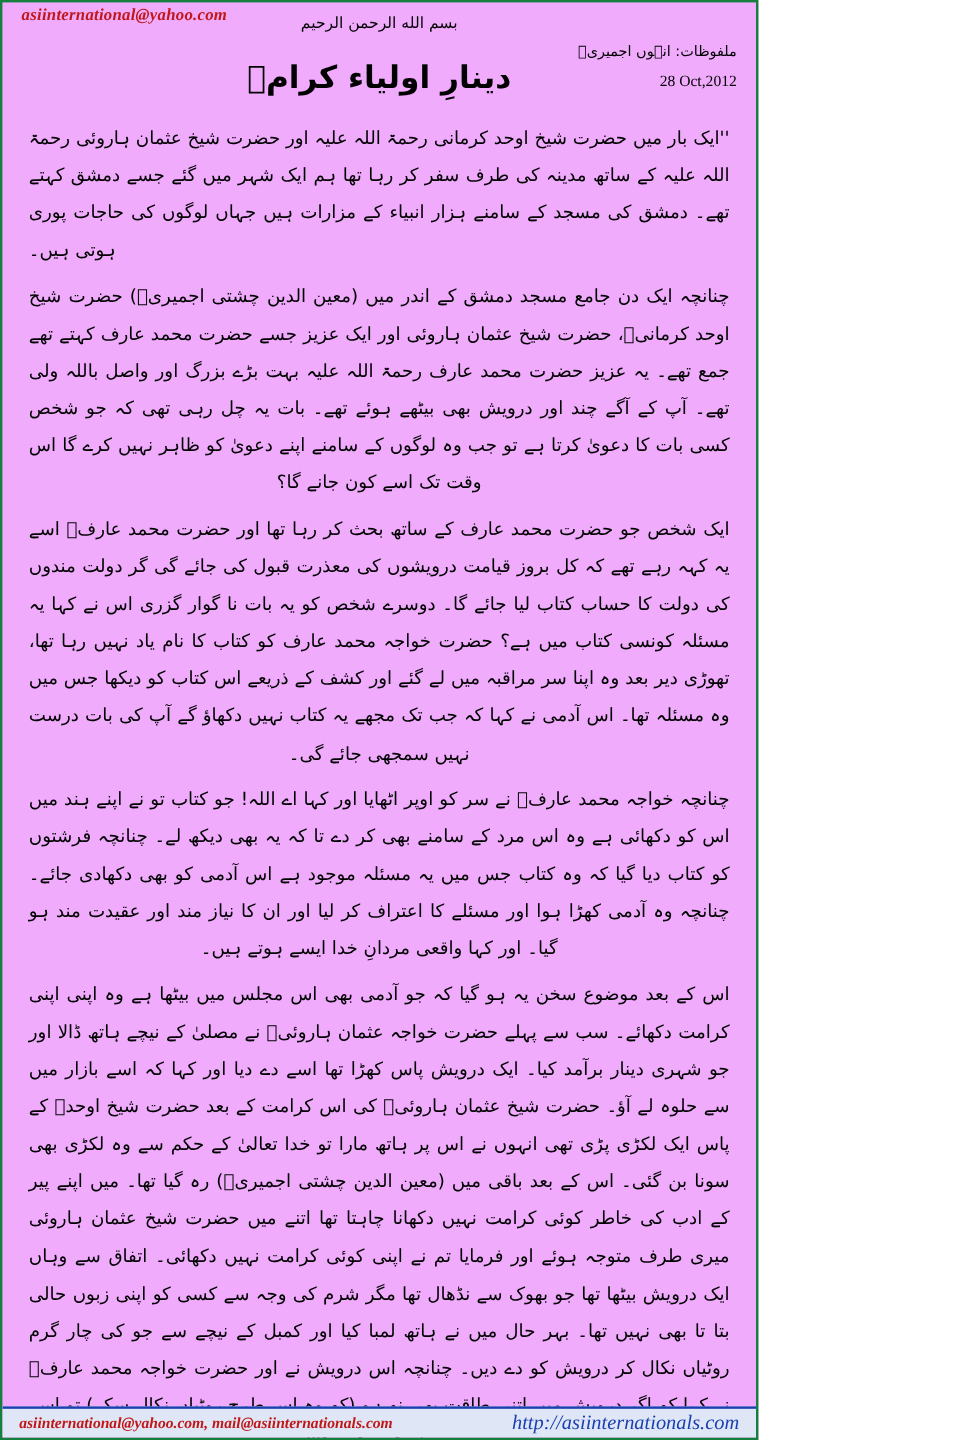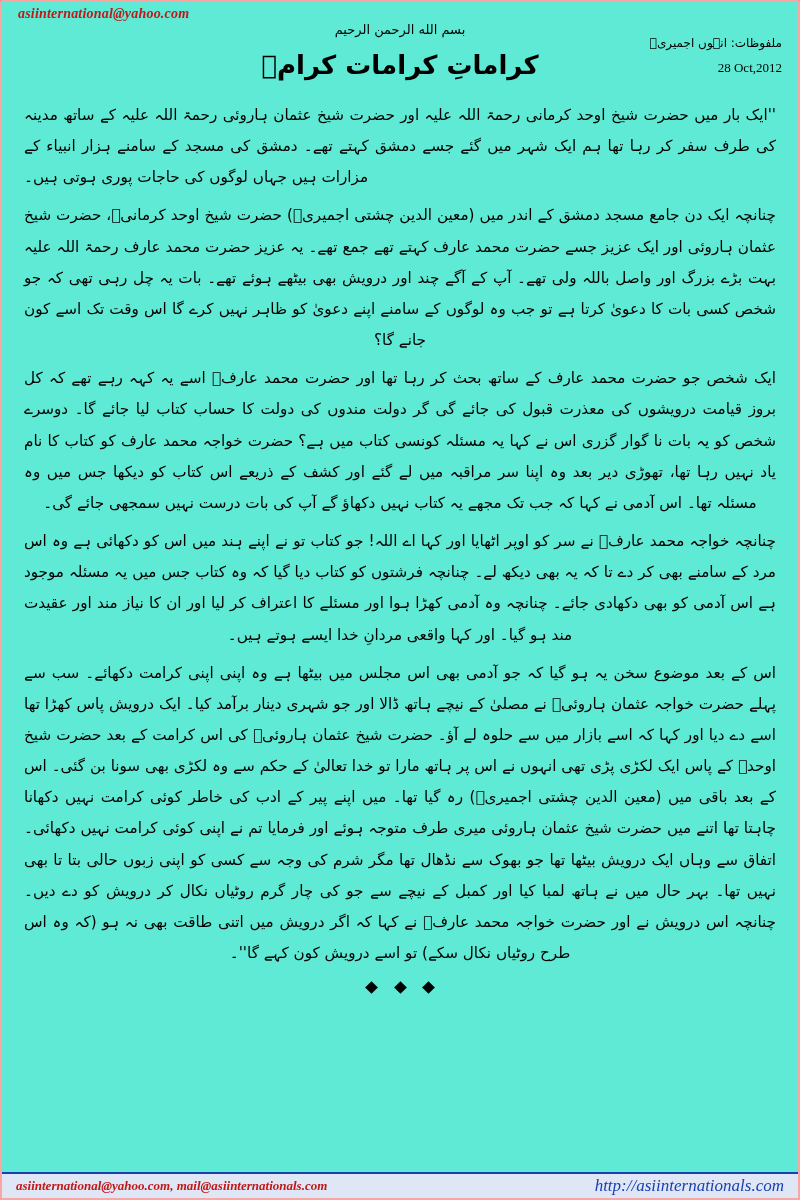--- a/index.html
+++ b/index.html
@@ -7,25 +7,25 @@
     padding: 0;
   }
   body {
     width: 800px;
     height: 1200px;
     background: #ffffff;
     font-family: "DejaVu Sans", sans-serif;
   }
   .page {
     position: relative;
-    width: 800px;
+    width: 632px;
     height: 1200px;
     box-sizing: border-box;
-    border: 2px solid #fca5a5;
-    background: #5eead4;
+    border: 2px solid #15803d;
+    background: #f0abfc;
     overflow: hidden;
   }
   
   .header {
     position: relative;
     height: 96px;
     padding: 4px 12px 0 12px;
     box-sizing: border-box;
   }
   .hdr-email {
@@ -36,21 +36,21 @@
     font-style: italic;
     font-weight: bold;
     font-size: 14px;
     color: #c01818;
     letter-spacing: 0.2px;
   }
   .hdr-bismillah {
     position: absolute;
     left: 0;
     right: 0;
-    top: 20px;
+    top: 10px;
     text-align: center;
     font-family: "DejaVu Sans", sans-serif;
     font-size: 13px;
     color: #000000;
     direction: rtl;
   }
   .hdr-malfoozat {
     position: absolute;
     right: 16px;
     top: 34px;
@@ -162,21 +162,21 @@
 </head>
 <body>
 
 <div class="page">
 
   <div class="header">
     <div class="hdr-email">asiinternational@yahoo.com</div>
     <div class="hdr-bismillah">بسم الله الرحمن الرحيم</div>
     <div class="hdr-malfoozat">ملفوظات: انہوں اجمیریؒ</div>
     <div class="hdr-date">28 Oct,2012</div>
-    <div class="hdr-title">کراماتِ کرامات کرامؒ</div>
+    <div class="hdr-title">دینارِ اولیاء کرامؒ</div>
   </div>
 
   <div class="body-area">
     <p class="para first">''ایک بار میں حضرت شیخ اوحد کرمانی رحمۃ اللہ علیہ اور حضرت شیخ عثمان ہاروئی رحمۃ اللہ علیہ کے ساتھ مدینہ کی طرف سفر کر رہا تھا ہم ایک شہر میں گئے جسے دمشق کہتے تھے۔ دمشق کی مسجد کے سامنے ہزار انبیاء کے مزارات ہیں جہاں لوگوں کی حاجات پوری ہوتی ہیں۔</p>
     <p class="para">چنانچہ ایک دن جامع مسجد دمشق کے اندر میں (معین الدین چشتی اجمیریؒ) حضرت شیخ اوحد کرمانیؒ، حضرت شیخ عثمان ہاروئی اور ایک عزیز جسے حضرت محمد عارف کہتے تھے جمع تھے۔ یہ عزیز حضرت محمد عارف رحمۃ اللہ علیہ بہت بڑے بزرگ اور واصل باللہ ولی تھے۔ آپ کے آگے چند اور درویش بھی بیٹھے ہوئے تھے۔ بات یہ چل رہی تھی کہ جو شخص کسی بات کا دعویٰ کرتا ہے تو جب وہ لوگوں کے سامنے اپنے دعویٰ کو ظاہر نہیں کرے گا اس وقت تک اسے کون جانے گا؟</p>
     <p class="para">ایک شخص جو حضرت محمد عارف کے ساتھ بحث کر رہا تھا اور حضرت محمد عارفؒ اسے یہ کہہ رہے تھے کہ کل بروز قیامت درویشوں کی معذرت قبول کی جائے گی گر دولت مندوں کی دولت کا حساب کتاب لیا جائے گا۔ دوسرے شخص کو یہ بات نا گوار گزری اس نے کہا یہ مسئلہ کونسی کتاب میں ہے؟ حضرت خواجہ محمد عارف کو کتاب کا نام یاد نہیں رہا تھا، تھوڑی دیر بعد وہ اپنا سر مراقبہ میں لے گئے اور کشف کے ذریعے اس کتاب کو دیکھا جس میں وہ مسئلہ تھا۔ اس آدمی نے کہا کہ جب تک مجھے یہ کتاب نہیں دکھاؤ گے آپ کی بات درست نہیں سمجھی جائے گی۔</p>
     <p class="para">چنانچہ خواجہ محمد عارفؒ نے سر کو اوپر اٹھایا اور کہا اے اللہ! جو کتاب تو نے اپنے ہند میں اس کو دکھائی ہے وہ اس مرد کے سامنے بھی کر دے تا کہ یہ بھی دیکھ لے۔ چنانچہ فرشتوں کو کتاب دیا گیا کہ وہ کتاب جس میں یہ مسئلہ موجود ہے اس آدمی کو بھی دکھادی جائے۔ چنانچہ وہ آدمی کھڑا ہوا اور مسئلے کا اعتراف کر لیا اور ان کا نیاز مند اور عقیدت مند ہو گیا۔ اور کہا واقعی مردانِ خدا ایسے ہوتے ہیں۔</p>
     <p class="para">اس کے بعد موضوع سخن یہ ہو گیا کہ جو آدمی بھی اس مجلس میں بیٹھا ہے وہ اپنی اپنی کرامت دکھائے۔ سب سے پہلے حضرت خواجہ عثمان ہاروئیؒ نے مصلیٰ کے نیچے ہاتھ ڈالا اور جو شہری دینار برآمد کیا۔ ایک درویش پاس کھڑا تھا اسے دے دیا اور کہا کہ اسے بازار میں سے حلوہ لے آؤ۔ حضرت شیخ عثمان ہاروئیؒ کی اس کرامت کے بعد حضرت شیخ اوحدؒ کے پاس ایک لکڑی پڑی تھی انہوں نے اس پر ہاتھ مارا تو خدا تعالیٰ کے حکم سے وہ لکڑی بھی سونا بن گئی۔ اس کے بعد باقی میں (معین الدین چشتی اجمیریؒ) رہ گیا تھا۔ میں اپنے پیر کے ادب کی خاطر کوئی کرامت نہیں دکھانا چاہتا تھا اتنے میں حضرت شیخ عثمان ہاروئی میری طرف متوجہ ہوئے اور فرمایا تم نے اپنی کوئی کرامت نہیں دکھائی۔ اتفاق سے وہاں ایک درویش بیٹھا تھا جو بھوک سے نڈھال تھا مگر شرم کی وجہ سے کسی کو اپنی زبوں حالی بتا تا بھی نہیں تھا۔ بہر حال میں نے ہاتھ لمبا کیا اور کمبل کے نیچے سے جو کی چار گرم روٹیاں نکال کر درویش کو دے دیں۔ چنانچہ اس درویش نے اور حضرت خواجہ محمد عارفؒ نے کہا کہ اگر درویش میں اتنی طاقت بھی نہ ہو (کہ وہ اس طرح روٹیاں نکال سکے) تو اسے درویش کون کہے گا''۔</p>
   </div>
 

